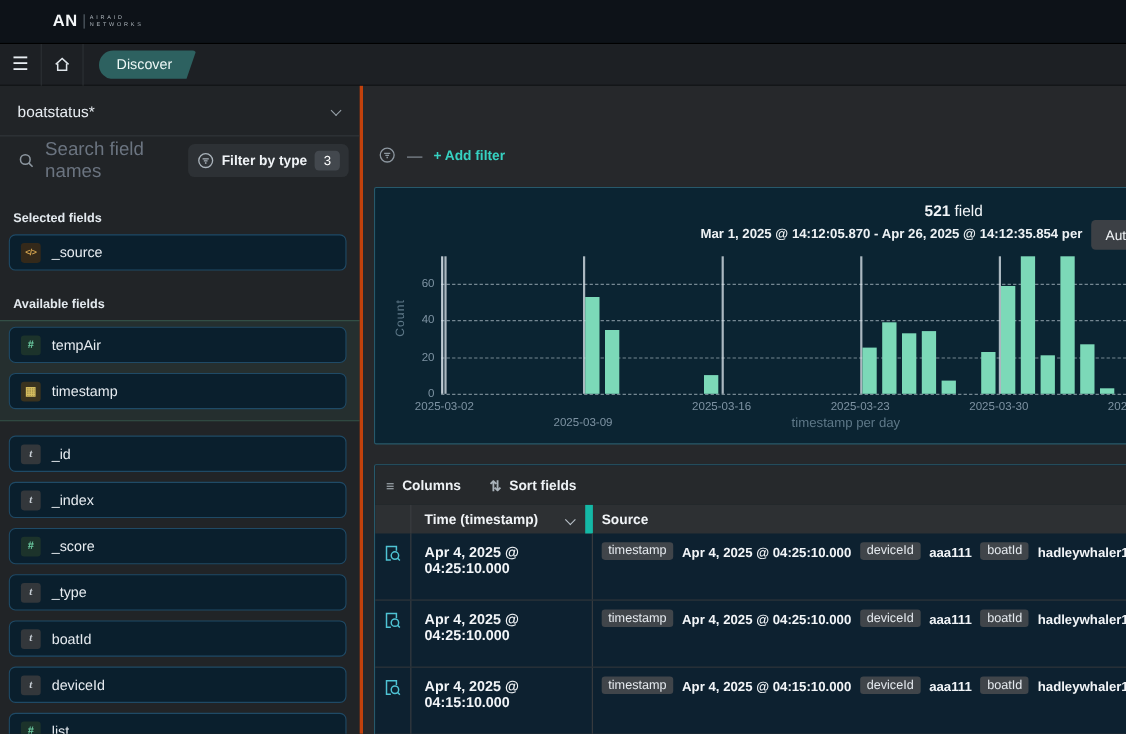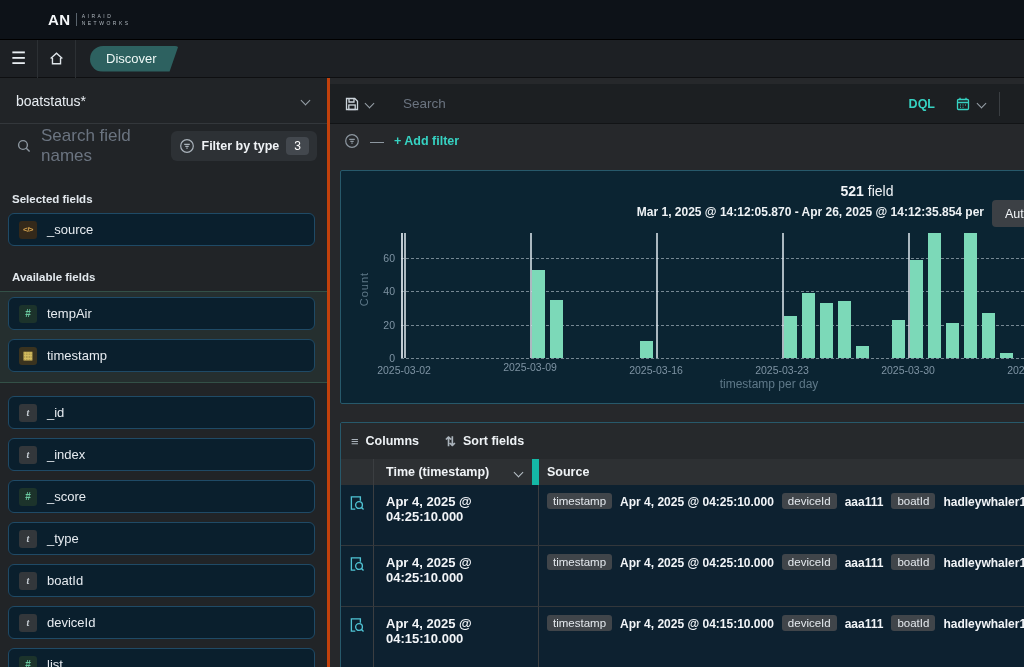--- a/index.html
+++ b/index.html
@@ -222,41 +222,20 @@
 
   <div class="field-item">
     <span class="ficon ficon-number">#</span>
     <span class="fname">list</span>
   </div>
 </div>
 </div>
 
 <div class="main">
 
-  <div class="search-strip">
-    <div class="save-group">
-      <svg width="16" height="16" viewBox="0 0 16 16" fill="none" stroke="#ccd4db" stroke-width="1.3">
-        <path d="M2.5 2.5 H10.8 L13.5 5.2 V13.5 H2.5 Z"></path>
-          <path d="M5 2.5 V6 H10 V2.5"></path>
-          <rect x="4.8" y="9" width="6.4" height="4.5"></rect>
-      </svg>
-      <span class="chev muted"></span>
-    </div>
-    <span class="search-ph">Search</span>
-    <span class="dql">DQL</span>
-    <div class="cal-group">
-      <svg width="16" height="16" viewBox="0 0 16 16" fill="none" stroke="#36d2c2" stroke-width="1.3">
-        <rect x="2.5" y="3.5" width="11" height="10" rx="1"></rect>
-          <path d="M5 1.8 V4 M11 1.8 V4 M2.5 6.5 H13.5"></path>
-        <path d="M5 9 H6 M7.5 9 H8.5 M10 9 H11 M5 11.2 H6 M7.5 11.2 H8.5" stroke-width="1.1"></path>
-      </svg>
-      <span class="chev muted"></span>
-    </div>
-    <div class="strip-divider"></div>
-  </div>
 
   <div class="filter-strip">
     <svg width="16" height="16" viewBox="0 0 16 16" fill="none" stroke="#8d97a0" stroke-width="1.2">
       <circle cx="8" cy="8" r="6.3"></circle>
         <path d="M5.2 6.4 H10.8 M6.3 8.3 H9.7 M7.3 10.2 H8.7"></path>
     </svg>
     <span class="minus">—</span>
     <span class="add-filter">+ Add filter</span>
   </div>
 
@@ -275,21 +254,21 @@
         <div class="gridline-h" style="left: 60px; right: 0px; top: 153.667px;"></div>
         <div class="ytick" style="left: 24px; top: 147.667px;">20</div>
         <div class="gridline-h" style="left: 60px; right: 0px; top: 120.333px;"></div>
         <div class="ytick" style="left: 24px; top: 114.333px;">40</div>
         <div class="gridline-h" style="left: 60px; right: 0px; top: 87px;"></div>
         <div class="ytick" style="left: 24px; top: 81px;">60</div>
         <div class="axis-y" style="left: 60px; top: 62px; height: 125px;"></div>
         <div class="gridline-v" style="left: 63px; top: 62px; height: 125px;"></div>
         <div class="xtick" style="left: 28px; top: 193px;">2025-03-02</div>
         <div class="gridline-v" style="left: 189px; top: 62px; height: 125px;"></div>
-        <div class="xtick" style="left: 154px; top: 190px;">2025-03-09</div>
+        <div class="xtick" style="left: 154px; top: 207px;">2025-03-09</div>
         <div class="gridline-v" style="left: 315px; top: 62px; height: 125px;"></div>
         <div class="xtick" style="left: 280px; top: 193px;">2025-03-16</div>
         <div class="gridline-v" style="left: 441px; top: 62px; height: 125px;"></div>
         <div class="xtick" style="left: 406px; top: 193px;">2025-03-23</div>
         <div class="gridline-v" style="left: 567px; top: 62px; height: 125px;"></div>
         <div class="xtick" style="left: 532px; top: 193px;">2025-03-30</div>
         <div class="xtick" style="left: 658px; top: 193px;">2025-04-06</div>
         <div class="bar" title="2025-03-09: 53" style="left: 191px; width: 13px; top: 98.6667px; height: 88.3333px; background: rgb(124, 217, 184);"></div>
         <div class="bar" title="2025-03-10: 35" style="left: 209px; width: 13px; top: 128.667px; height: 58.3333px; background: rgb(124, 217, 184);"></div>
         <div class="bar" title="2025-03-15: 10" style="left: 299px; width: 13px; top: 170.333px; height: 16.6667px; background: rgb(124, 217, 184);"></div>

